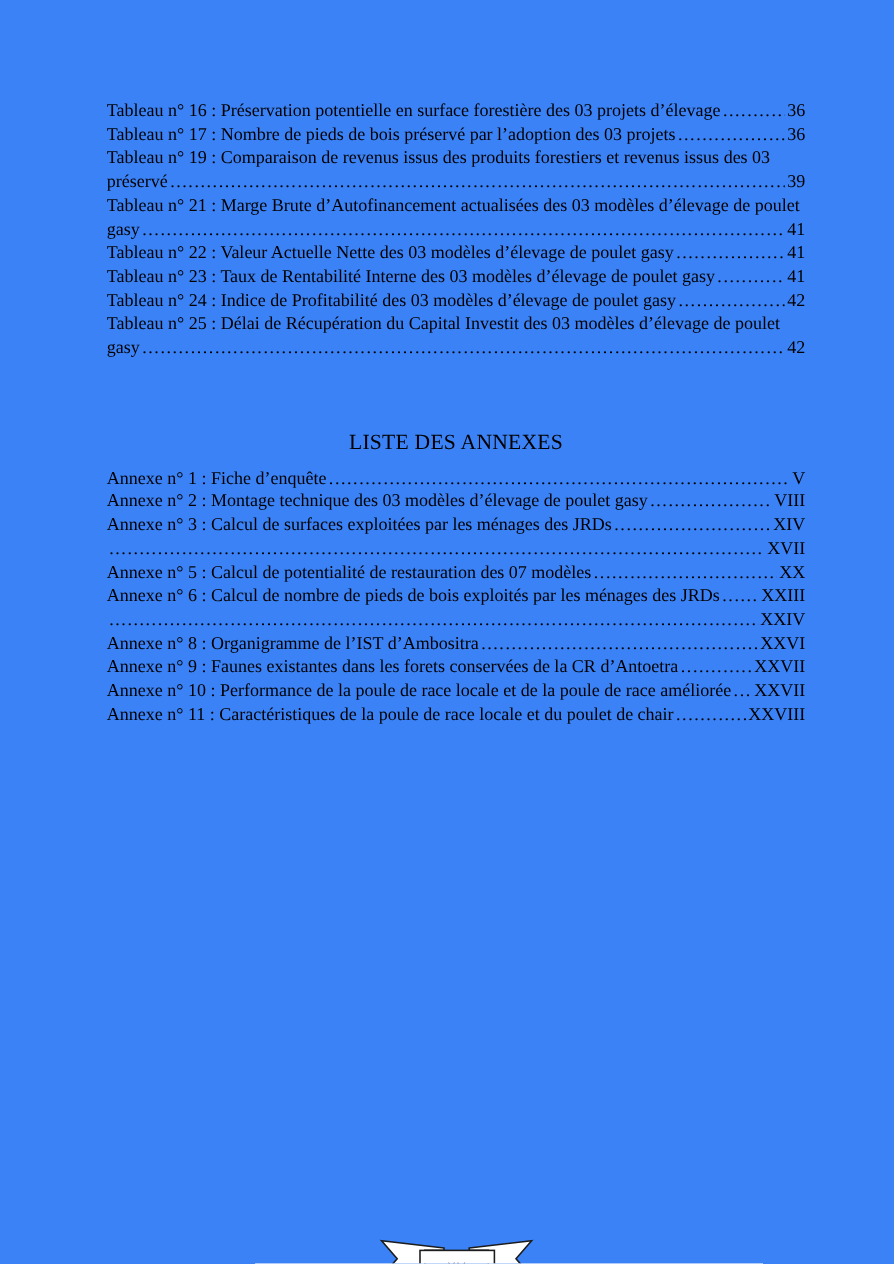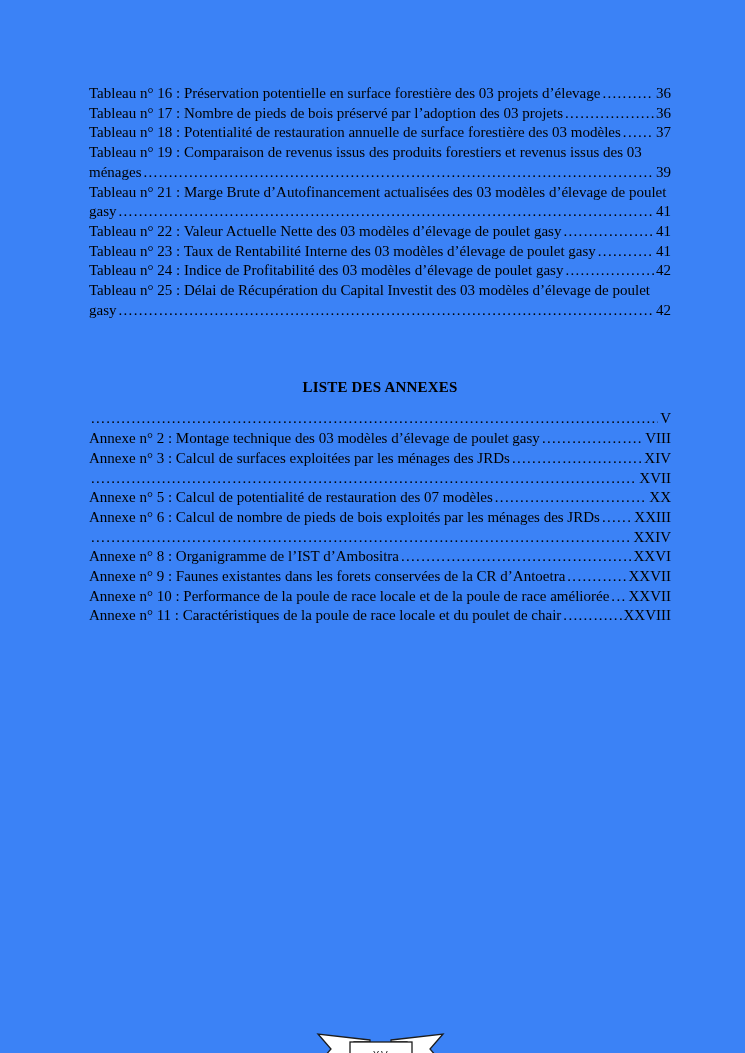--- a/index.html
+++ b/index.html
@@ -45,22 +45,22 @@
   }
   .dots::after {
     content: "..............................................................................................................................................................................";
     letter-spacing: 1.3px;
   }
   .pg {
     white-space: nowrap;
     flex: 0 0 auto;
   }
   .annexes-heading {
-    font-size: 15px;
-    font-weight: bold;
+    font-size: 18px;
+    font-weight: normal;
     text-align: center;
     line-height: 20px;
     letter-spacing: 0.2px;
     margin: 57px 0 12px 0;
   }
   .ribbon {
     position: absolute;
     left: 316px;
     top: 1032px;
     width: 129px;
@@ -83,30 +83,25 @@
     <span class="toc-text">Tableau n° 16 : Préservation potentielle en surface forestière des 03 projets d’élevage</span>
     <span class="dots"></span>
     <span class="pg">36</span>
   </div>
         <div class="toc-row">
     <span class="toc-text">Tableau n° 17 : Nombre de pieds de bois préservé par l’adoption des 03 projets</span>
     <span class="dots"></span>
     <span class="pg">36</span>
   </div>
         <div class="toc-row">
-    <span class="toc-text">Tableau n° 18 : Potentialité de restauration annuelle de surface forestière des 03 modèles</span>
-    <span class="dots"></span>
-    <span class="pg">37</span>
-  </div>
-        <div class="toc-row">
     <span class="toc-text">Tableau n° 19 : Comparaison de revenus issus des produits forestiers et revenus issus des 03</span>
 
   </div>
         <div class="toc-row">
-    <span class="toc-text">ménages</span>
+    <span class="toc-text">préservé</span>
     <span class="dots"></span>
     <span class="pg">39</span>
   </div>
         <div class="toc-row">
     <span class="toc-text">Tableau n° 21 : Marge Brute d’Autofinancement  actualisées des 03 modèles d’élevage de poulet</span>
 
   </div>
         <div class="toc-row">
     <span class="toc-text">gasy</span>
     <span class="dots"></span>
@@ -135,20 +130,21 @@
     <span class="toc-text">gasy</span>
     <span class="dots"></span>
     <span class="pg">42</span>
   </div>
       </div>
 
     <div class="annexes-heading">LISTE DES ANNEXES</div>
 
     <div class="toc-list">
         <div class="toc-row">
+    <span class="toc-text">Annexe n° 1 : Fiche d’enquête</span>
     <span class="dots"></span>
     <span class="pg">V</span>
   </div>
         <div class="toc-row">
     <span class="toc-text">Annexe n° 2 : Montage technique des 03 modèles d’élevage de poulet gasy</span>
     <span class="dots"></span>
     <span class="pg">VIII</span>
   </div>
         <div class="toc-row">
     <span class="toc-text">Annexe n° 3 : Calcul de surfaces exploitées par les ménages des JRDs</span>

